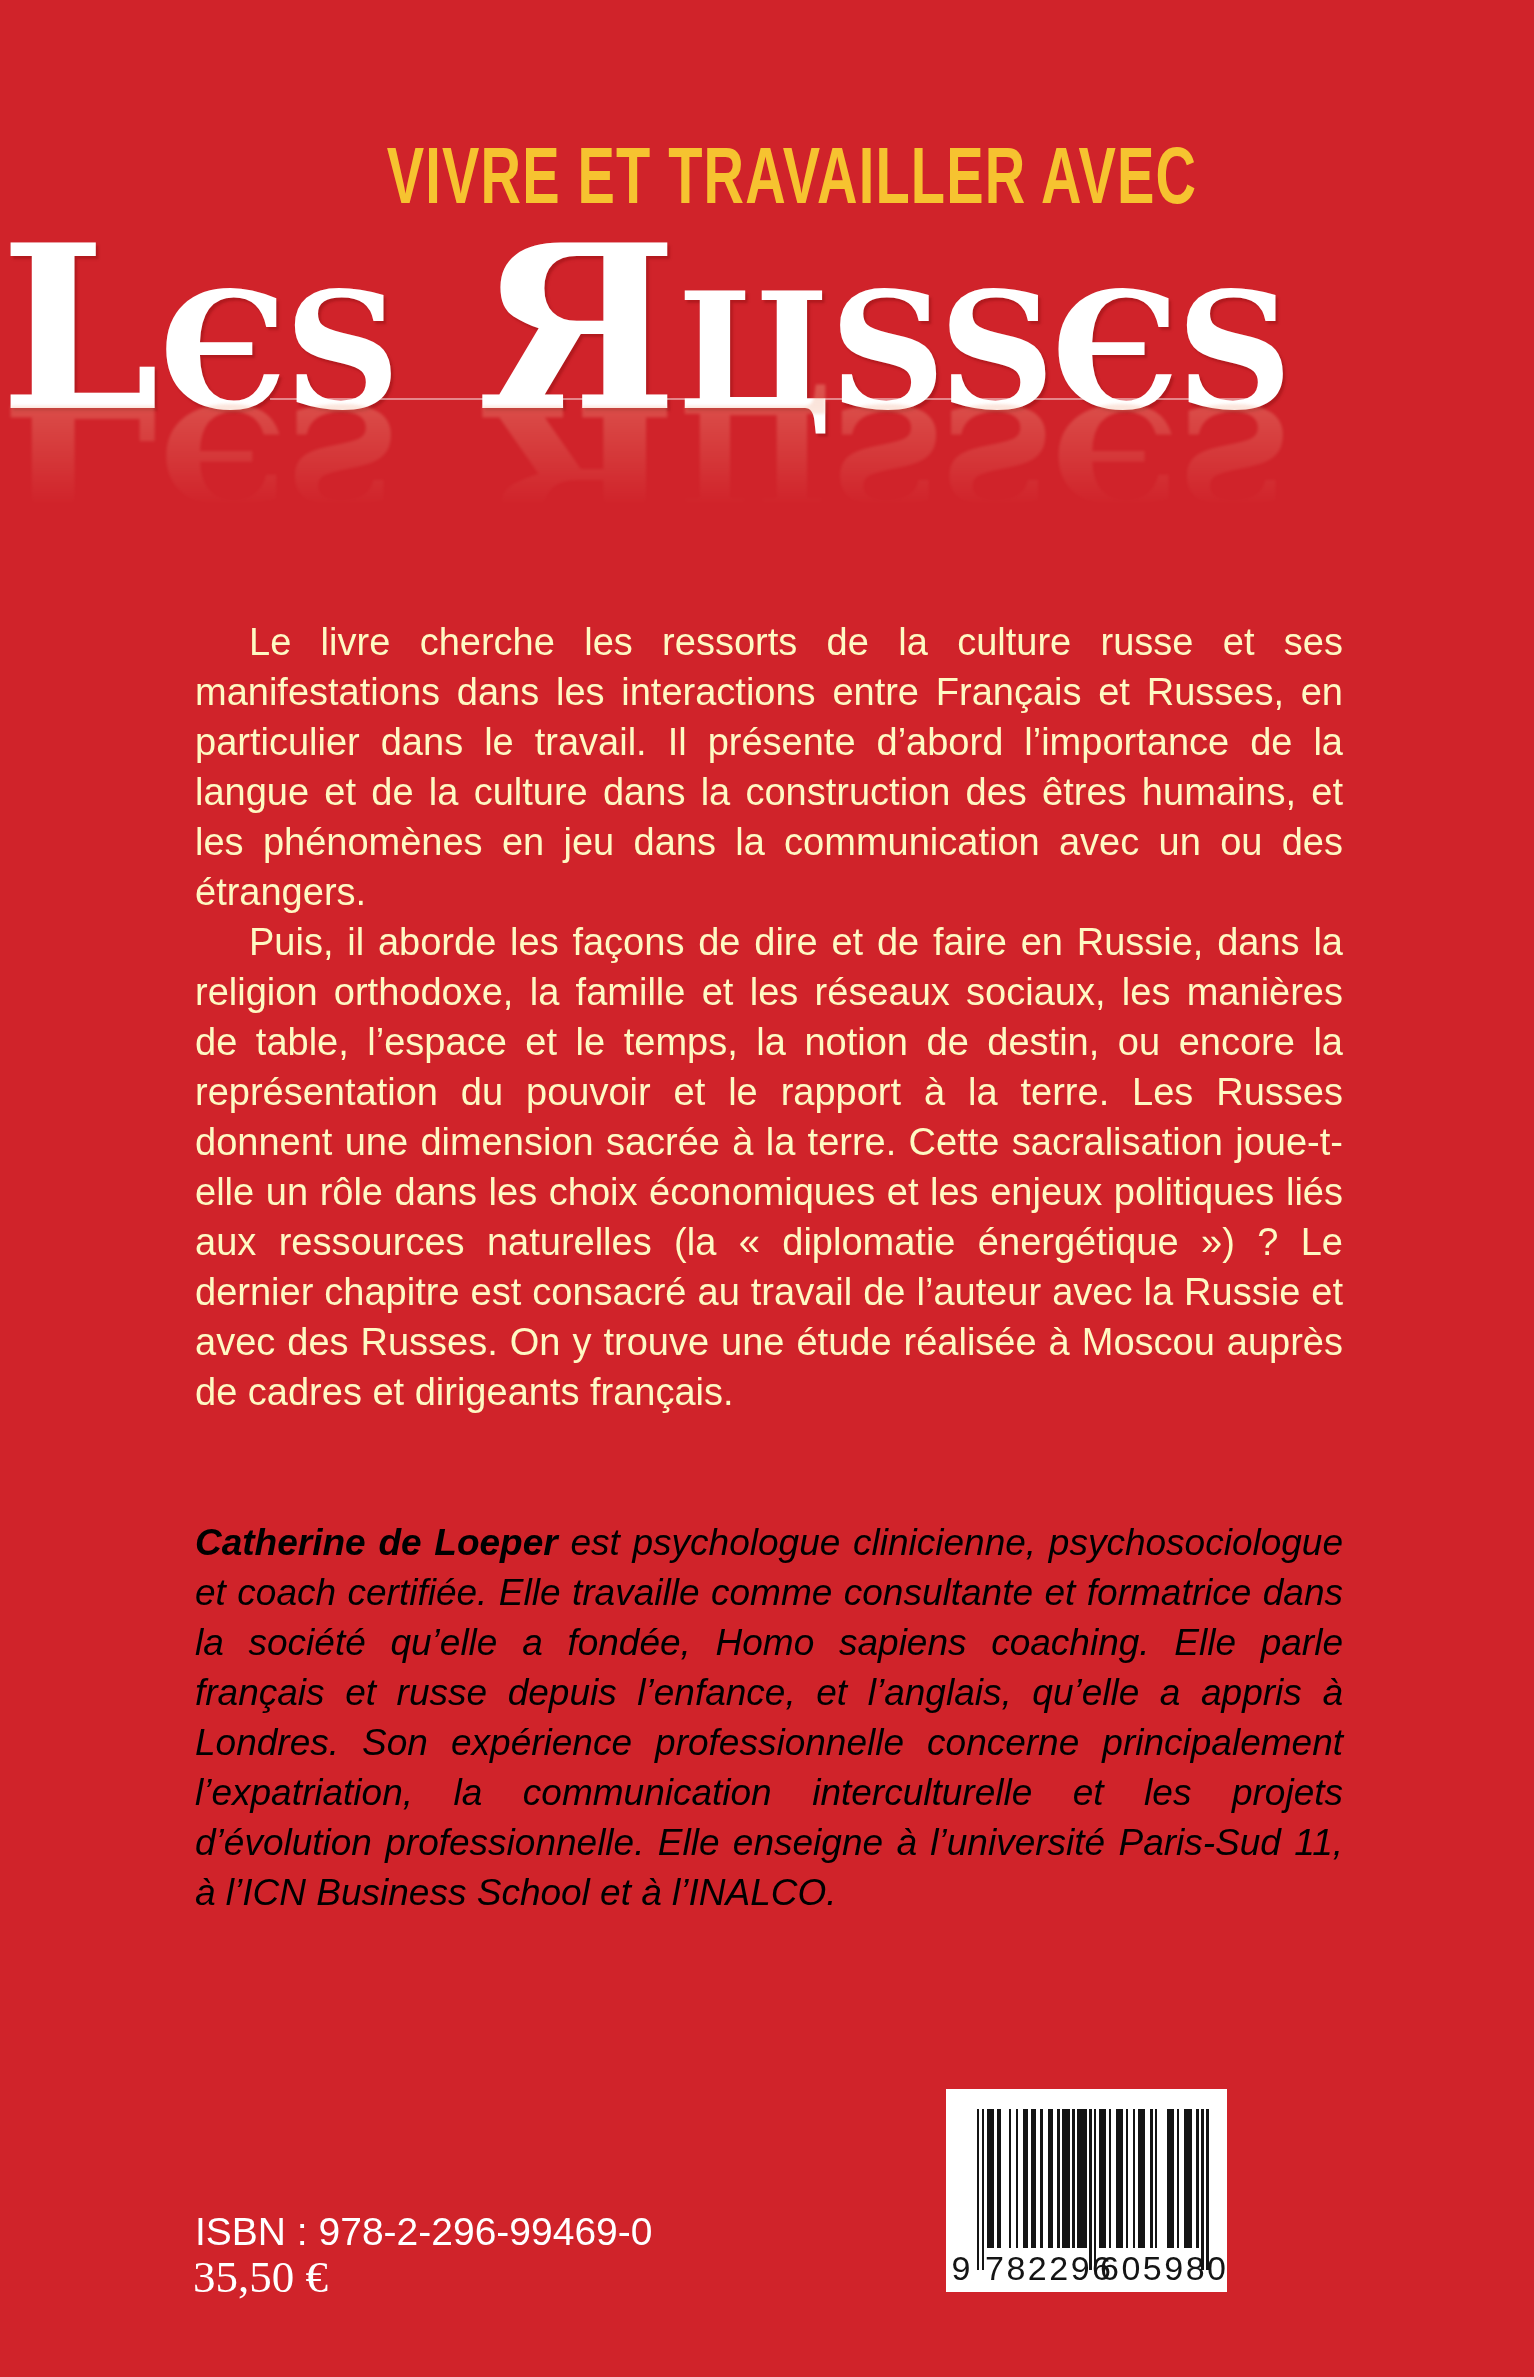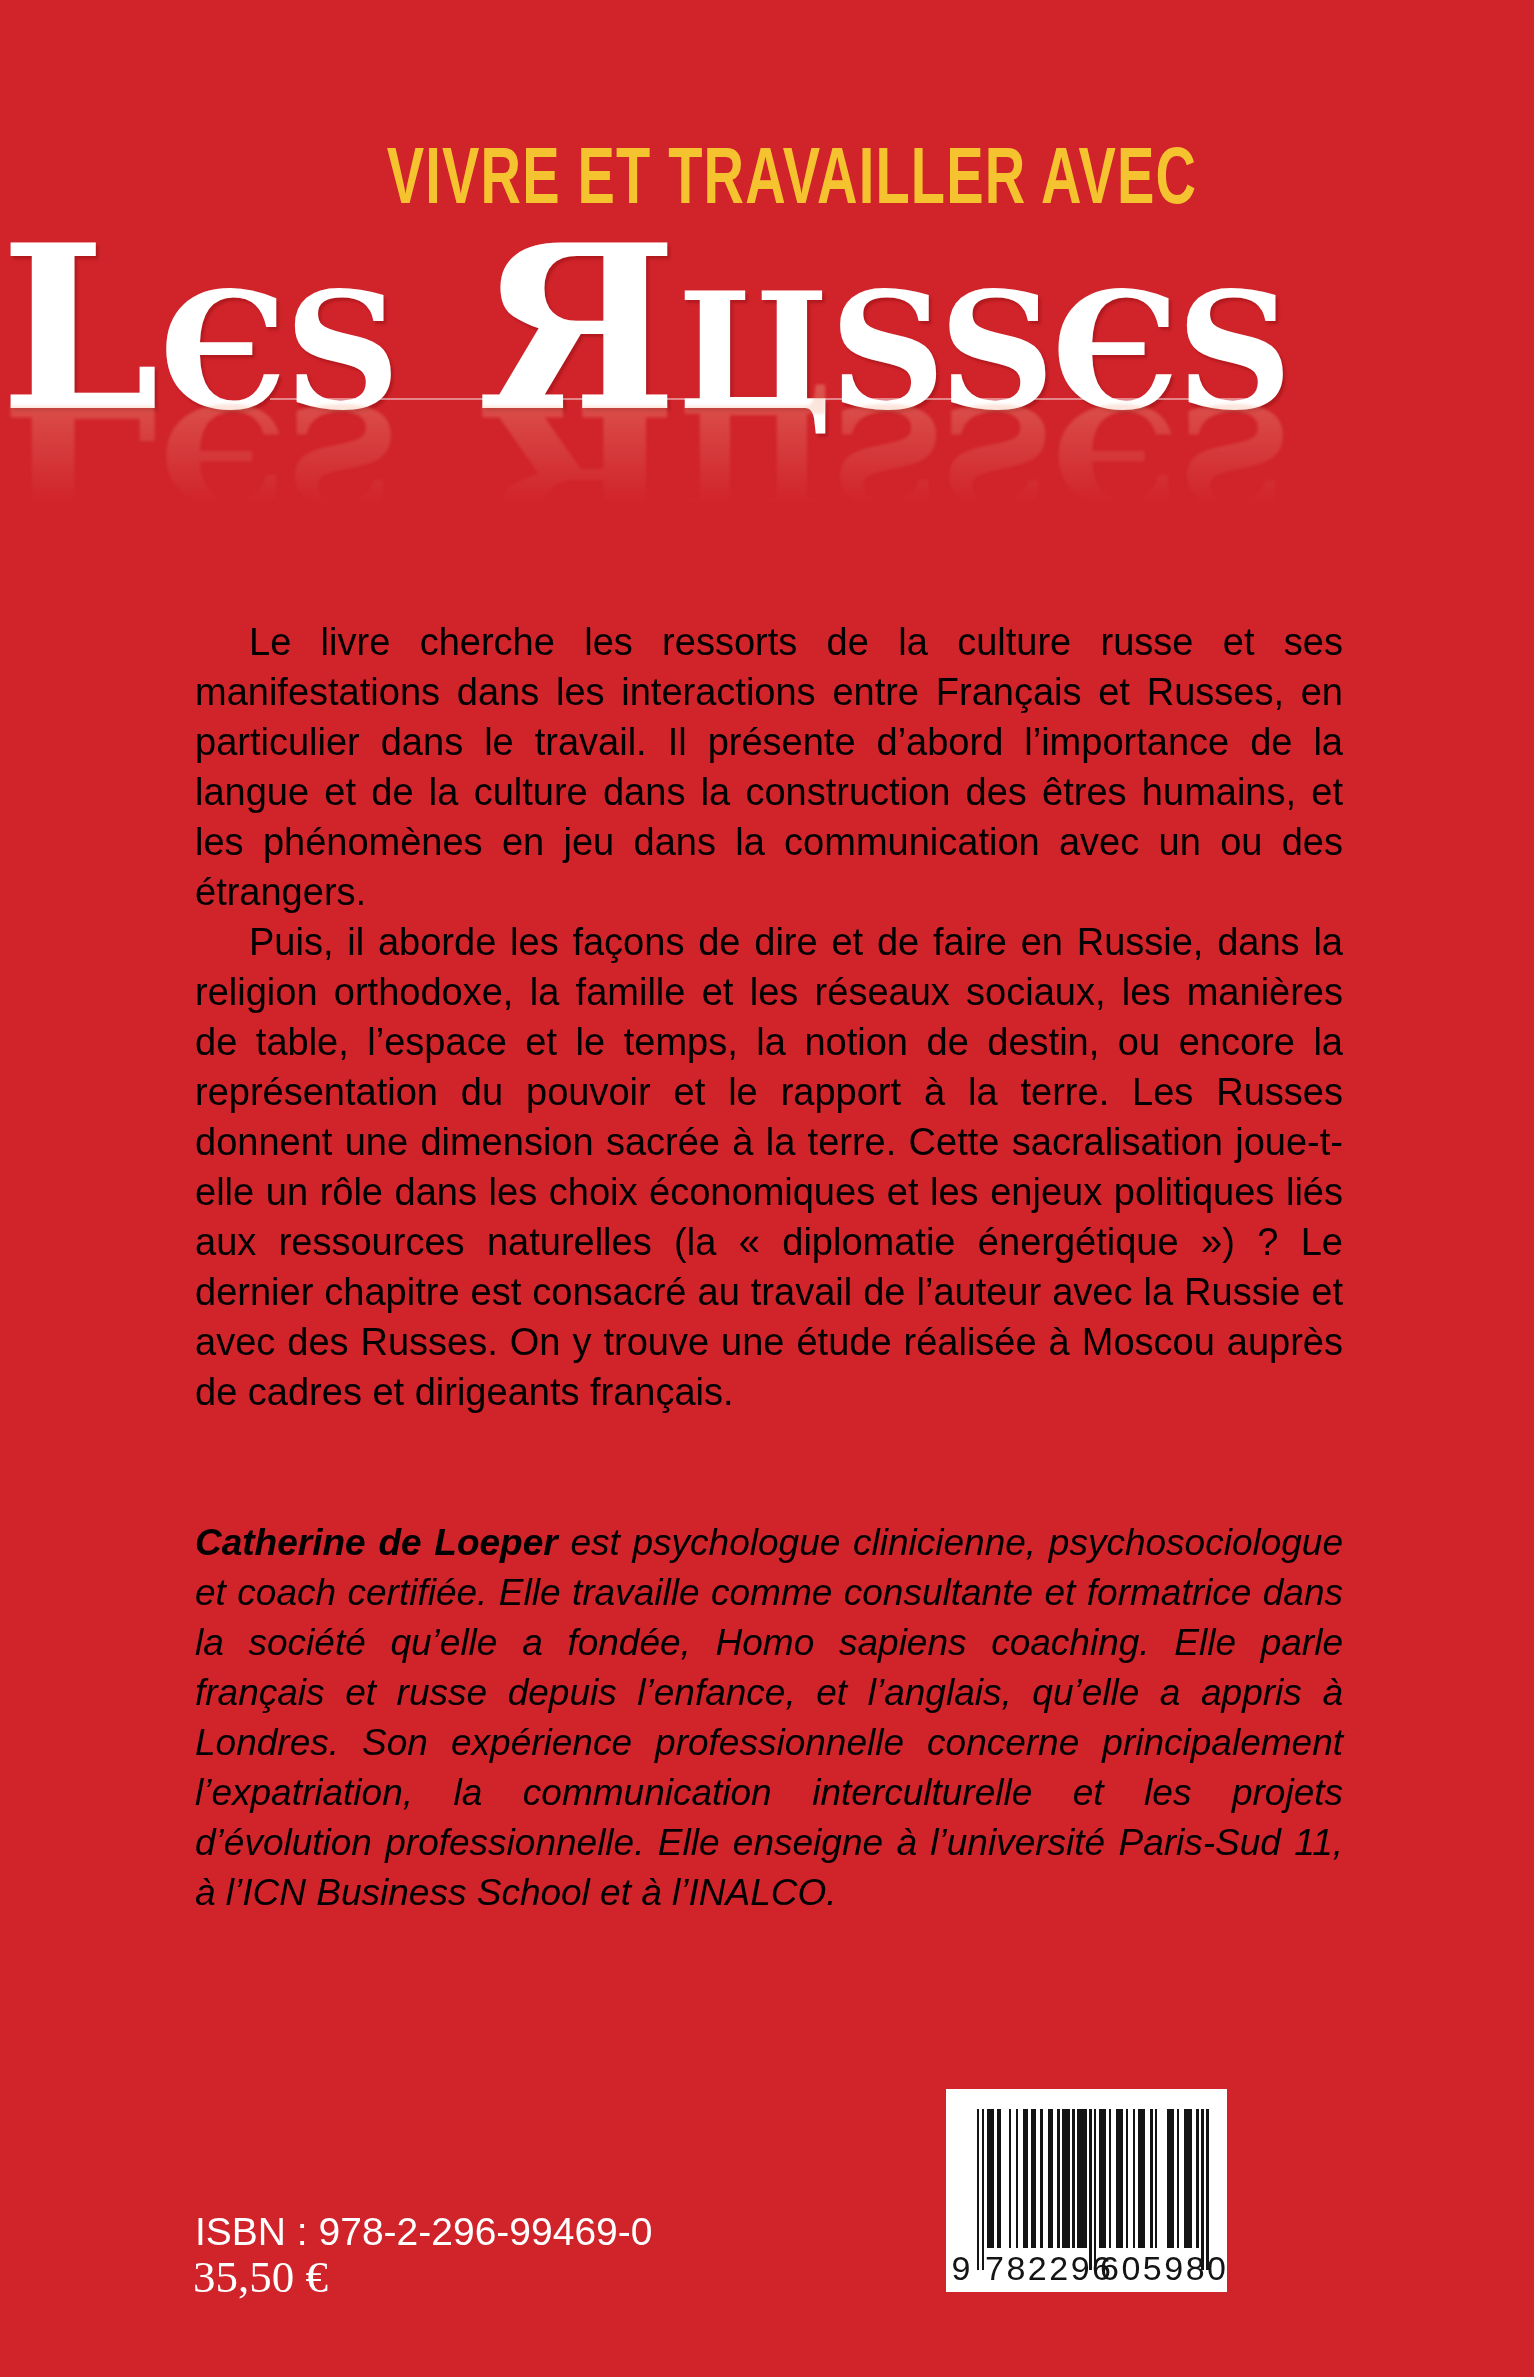--- a/index.html
+++ b/index.html
@@ -55,21 +55,21 @@
     transform-origin: 50% 210px;
     filter: blur(1.7px);
     opacity: 0.55;
     -webkit-mask-image: linear-gradient(to top, rgba(0,0,0,0.95) 14%, rgba(0,0,0,0) 72%);
     mask-image: linear-gradient(to top, rgba(0,0,0,0.95) 14%, rgba(0,0,0,0) 72%);
   }
 
   
   .synopsis {
     position: absolute; top: 617px; left: 195px; width: 1148px;
-    color: #000000;
+    color: #fef9c3;
     font-size: 38px; line-height: 50px;
     text-align: justify;
   }
   .synopsis p { margin: 0; text-indent: 54px; }
 
   
   .bio {
     position: absolute; top: 1518px; left: 195px; width: 1148px;
     color: #000000;
     font-size: 37px; line-height: 50px;

